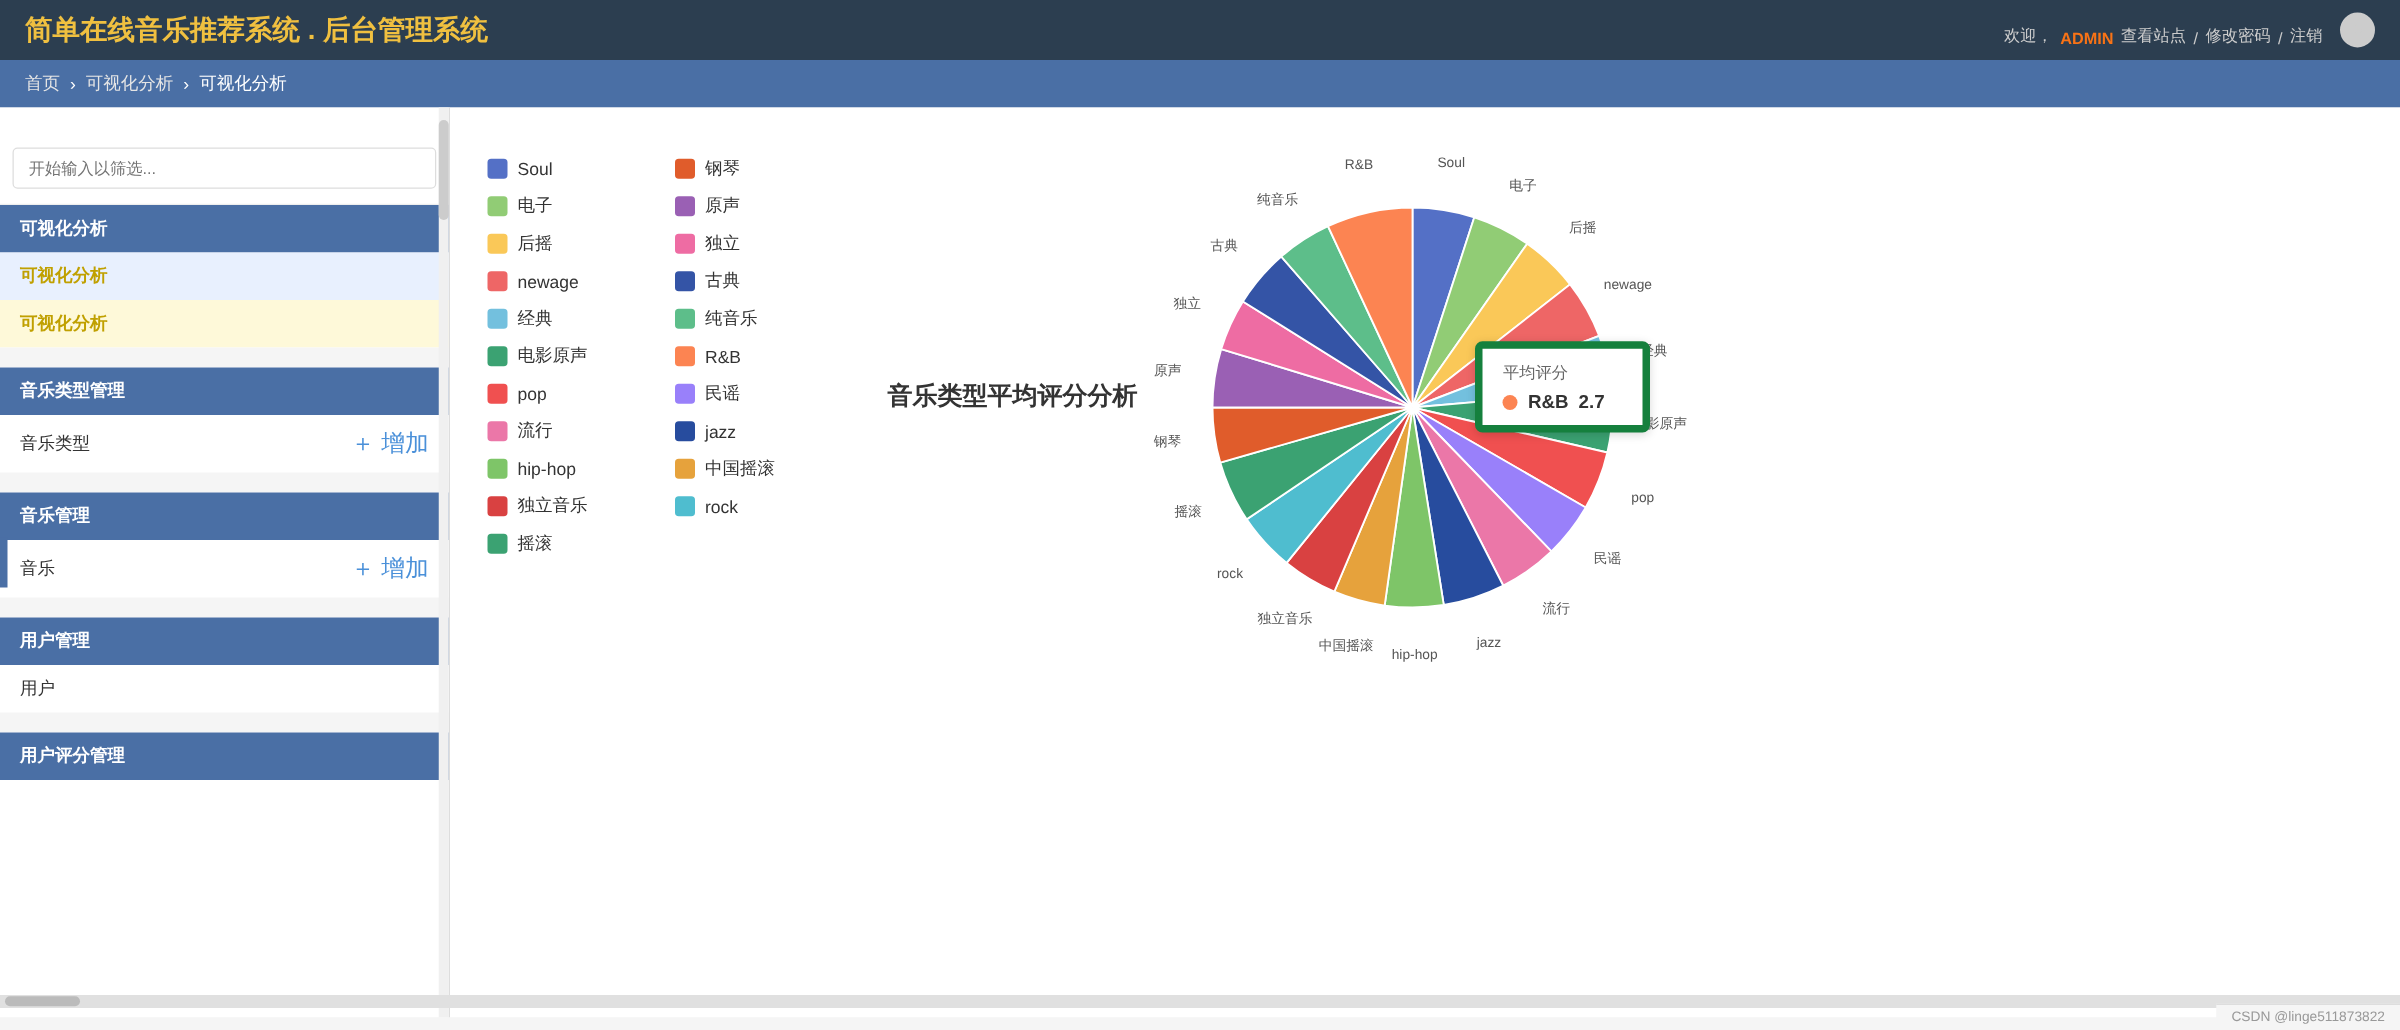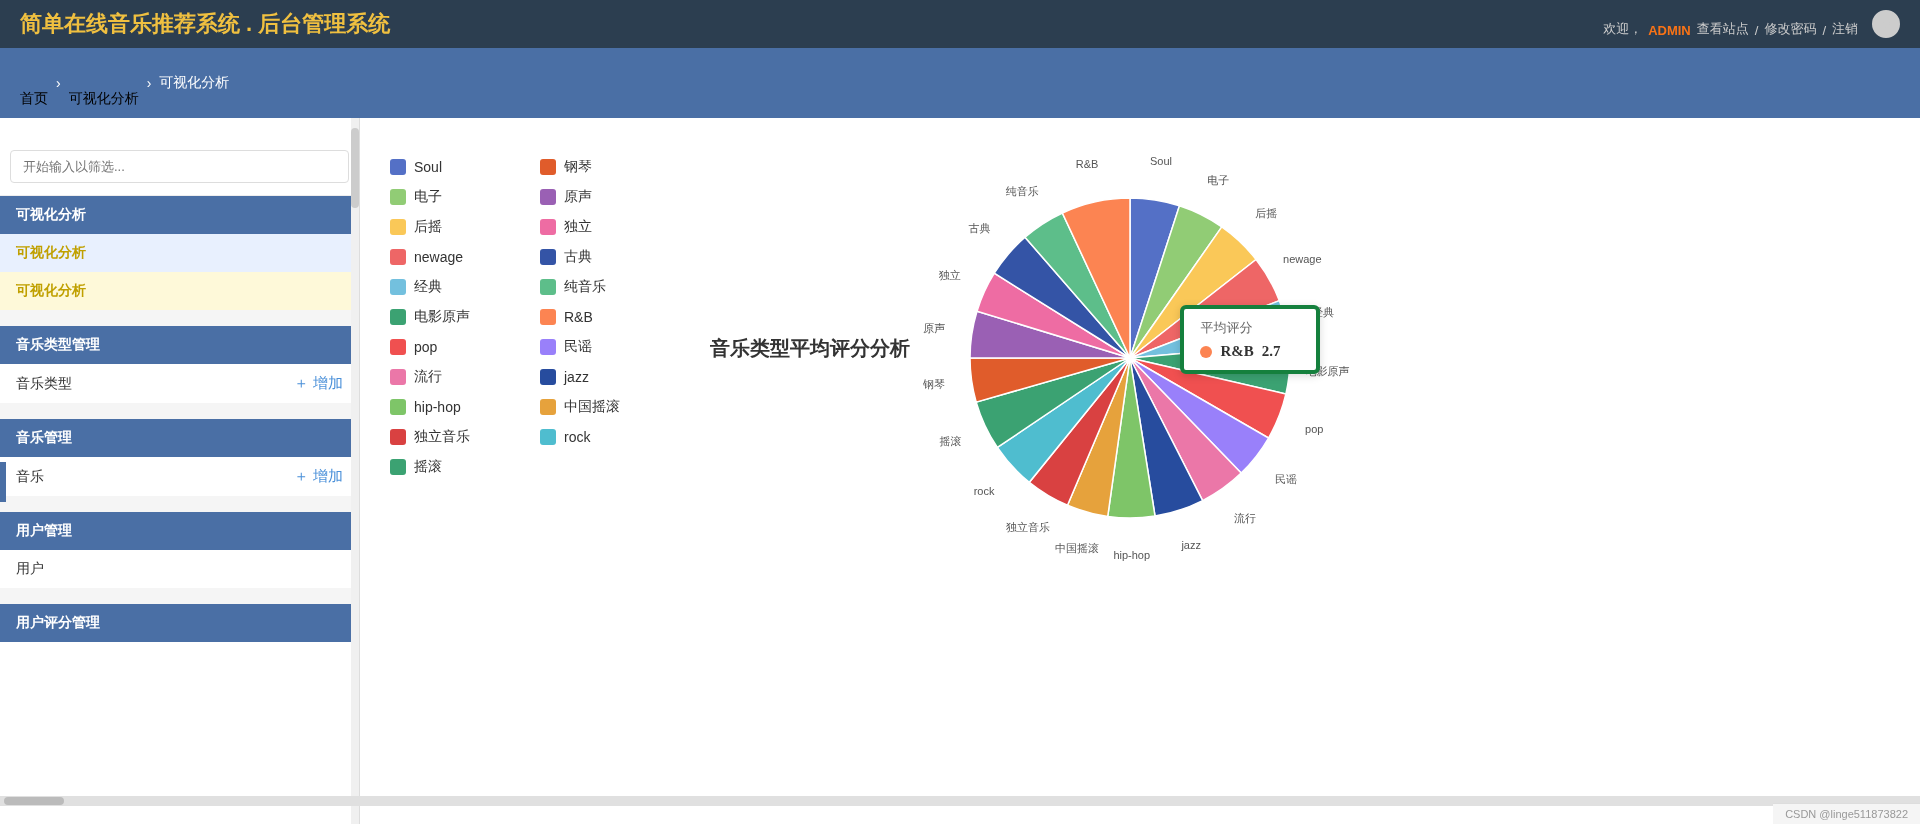--- a/index.html
+++ b/index.html
@@ -43,21 +43,21 @@
     
     .breadcrumb {
       background: #4a6fa5;
       color: #fff;
       padding: 10px 20px;
       font-size: 14px;
       display: flex;
       align-items: center;
       gap: 4px;
     }
-    .breadcrumb a { color: #000000; text-decoration: none; margin-top: 32px; }
+    .breadcrumb a { color: #e5e5e5; text-decoration: none; }
     .breadcrumb .sep { margin: 0 4px; }
 
     
     .main-layout {
       display: flex;
       min-height: calc(100vh - 96px);
     }
 
     
     .sidebar {
@@ -106,21 +106,21 @@
       color: #c0a000;
       font-weight: bold;
     }
     .sidebar-item.highlight {
       color: #c0a000;
       font-weight: bold;
       background: #e8f0fe;
     }
     .sidebar-add-btn {
       color: #4a90d9;
-      font-size: 15px;
+      font-size: 19px;
       cursor: pointer;
       display: flex;
       align-items: center;
       gap: 2px;
     }
     .sidebar-divider { height: 16px; background: #f5f5f5; }
 
     .sidebar-collapse {
       position: absolute;
       left: -14px;
@@ -196,30 +196,29 @@
     }
     .pie-wrapper svg {
       width: 100%;
       height: 100%;
     }
 
     
     .tooltip {
       position: absolute;
       background: #fff;
-      border: 4px solid #15803d;
+      border: 6px solid #15803d;
       border-radius: 6px;
       padding: 10px 16px;
       box-shadow: 0 2px 8px rgba(0,0,0,0.15);
       font-size: 13px;
       color: #333;
       top: 38%;
       left: 52%;
       min-width: 140px;
-      font-family: Liberation Serif, serif;
     }
     .tooltip-title {
       font-size: 13px;
       color: #666;
       margin-bottom: 6px;
     }
     .tooltip-row {
       display: flex;
       align-items: center;
       gap: 8px;

